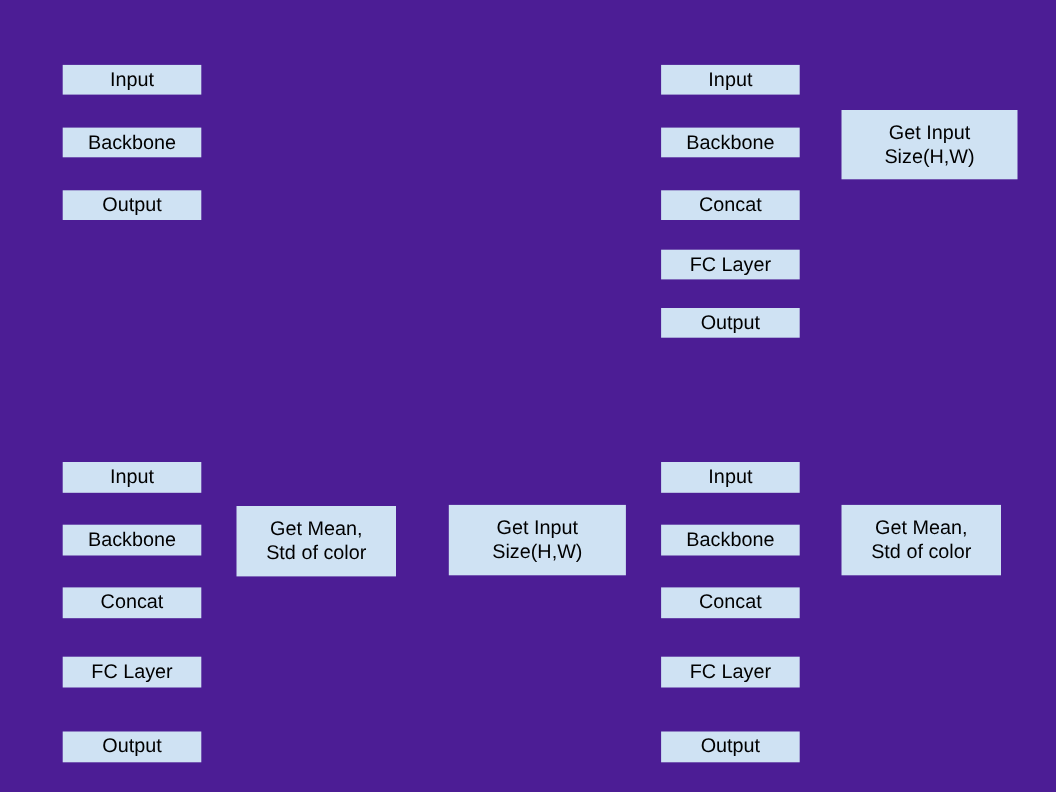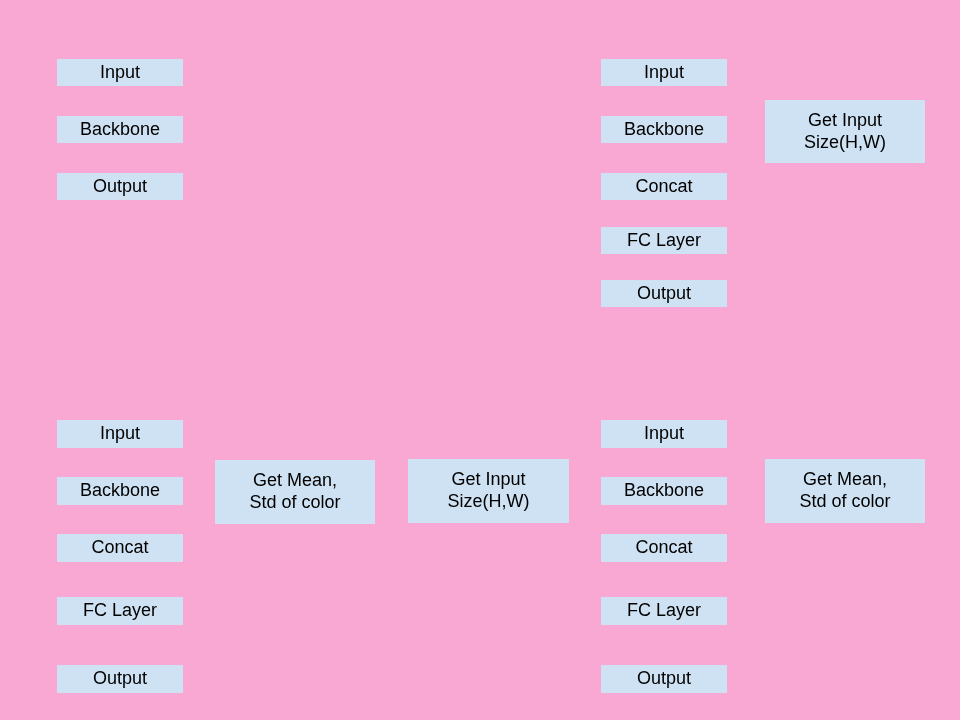--- a/index.html
+++ b/index.html
@@ -4,41 +4,41 @@
 <style>
   html, body {
     margin: 0;
     padding: 0;
     background: #000000;
   }
   .canvas {
     position: relative;
     width: 960px;
     height: 720px;
-    background: #f9a8d4;
+    background: #4c1d95;
     overflow: hidden;
     font-family: "Liberation Sans", sans-serif;
   }
   .box {
     position: absolute;
     background: #cfe2f3;
     color: #000000;
     display: flex;
     align-items: center;
     justify-content: center;
     text-align: center;
     font-size: 18px;
     line-height: 1.2;
     white-space: pre-line;
     box-sizing: border-box;
   }
   .step { width: 126px; height: 27px; }
   .step-b { width: 126px; height: 28px; }
   .helper { width: 160px; height: 63px; }
-  .helper-b { width: 160px; height: 64px; }
+  .helper-b { width: 145px; height: 64px; }
 </style>
 </head>
 <body>
 
 <div class="canvas">
 
   <div class="box step" style="left:57px; top:59px;">Input</div>
   <div class="box step" style="left:57px; top:116px;">Backbone</div>
   <div class="box step" style="left:57px; top:173px;">Output</div>
 

